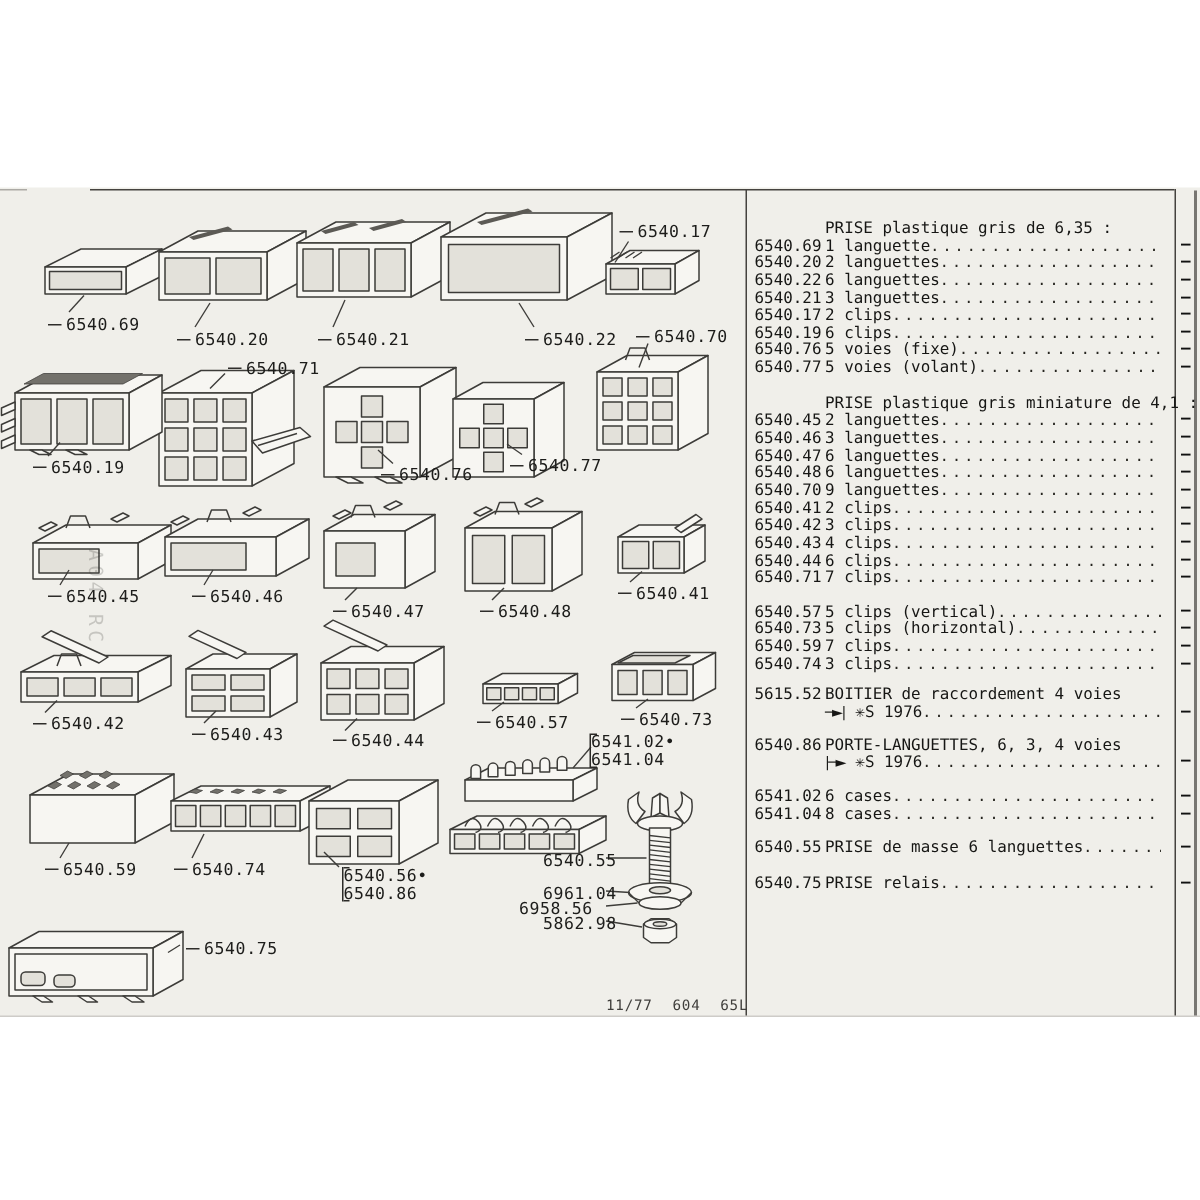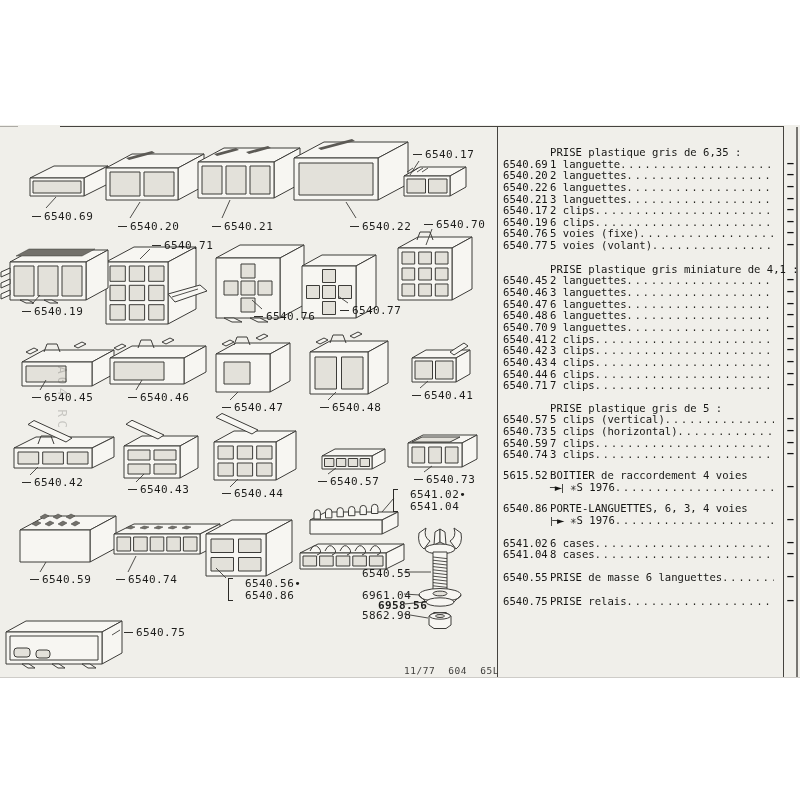--- a/index.html
+++ b/index.html
@@ -14,21 +14,21 @@
   #figsvg .nf{fill:none;}
   #figsvg .dark{fill:#73716b;stroke:#3d3c39;stroke-width:.5;}
   #figsvg .slit{fill:#5c5a55;stroke:none;}
   #figsvg .lead{fill:none;stroke:#3d3c39;stroke-width:.9;}
   #figsvg ellipse{fill:#f7f6f2;stroke:#3d3c39;stroke-width:1;}
   .flabel{position:absolute;font-size:11px;letter-spacing:.4px;color:#1d1d1b;white-space:nowrap;}
   .flabel::before{content:"";display:inline-block;width:9px;height:1.2px;background:#2e2d2a;
                   margin:0 3px 3px 0;}
   .flabel.dr::before{display:none;}
   .fbracket{position:absolute;font-size:11px;letter-spacing:.4px;color:#1d1d1b;line-height:11.5px;
-            padding-left:16px;border-left:1.4px solid #2b2a27;white-space:nowrap;}
+            padding-left:0;border-left:1.4px solid #2b2a27;white-space:nowrap;}
   .fbracket::before{content:"";position:absolute;left:0;top:0;width:4px;height:1.4px;background:#2b2a27;}
   .fbracket::after{content:"";position:absolute;left:0;bottom:0;width:4px;height:1.4px;background:#2b2a27;}
   #parts-list{position:absolute;left:497px;top:126px;width:303px;height:412px;
               padding-top:21px;font-size:10.6px;color:#161614;}
   .prow{position:relative;display:flex;height:11.65px;line-height:11.6px;
         padding-left:6px;padding-right:26px;}
   .ref{flex:0 0 47px;}
   .sym{margin-right:7px;font-family:"DejaVu Sans",sans-serif;font-size:9.5px;letter-spacing:-1px;}
   .desc{white-space:pre;}
   .dots{flex:1;overflow:hidden;white-space:nowrap;color:#26251f;}
@@ -393,21 +393,21 @@
       <div class="flabel" style="left: 412px; top: 389px;">6540.41</div>
       <div class="flabel" style="left: 22px; top: 476px;">6540.42</div>
       <div class="flabel" style="left: 128px; top: 483px;">6540.43</div>
       <div class="flabel" style="left: 222px; top: 487px;">6540.44</div>
       <div class="flabel" style="left: 318px; top: 475px;">6540.57</div>
       <div class="flabel" style="left: 414px; top: 473px;">6540.73</div>
       <div class="flabel" style="left: 30px; top: 573px;">6540.59</div>
       <div class="flabel" style="left: 116px; top: 573px;">6540.74</div>
       <div class="flabel dr" style="left: 362px; top: 567px;">6540.55</div>
       <div class="flabel dr" style="left: 362px; top: 589px;">6961.04</div>
-      <div class="flabel dr" style="left: 378px; top: 599px; font-weight: bold;">6958.56</div>
+      <div class="flabel dr" style="left: 346px; top: 599px;">6958.56</div>
       <div class="flabel dr" style="left: 362px; top: 609px;">5862.98</div>
       <div class="flabel" style="left: 124px; top: 626px;">6540.75</div>
       <div class="fbracket" style="left: 393px; top: 489px;">
         <div>6541.02•</div>
         <div>6541.04</div>
       </div>
       <div class="fbracket" style="left: 228px; top: 578px;">
         <div>6540.56•</div>
         <div>6540.86</div>
       </div>
@@ -525,24 +525,20 @@
         <span class="dots"></span>
         <span class="pdash">–</span>
       </div>
       <div class="prow">
         <span class="ref">6540.71</span>
         <span class="desc">7 clips</span>
         <span class="dots"></span>
         <span class="pdash">–</span>
       </div>
       <div class="gap" style="height: 11px;"></div>
-      <div class="prow">
-        <span class="ref"></span>
-        <span class="desc">PRISE plastique gris de 5 :</span>
-      </div>
       <div class="prow">
         <span class="ref">6540.57</span>
         <span class="desc">5 clips (vertical)</span>
         <span class="dots"></span>
         <span class="pdash">–</span>
       </div>
       <div class="prow">
         <span class="ref">6540.73</span>
         <span class="desc">5 clips (horizontal)</span>
         <span class="dots"></span>

